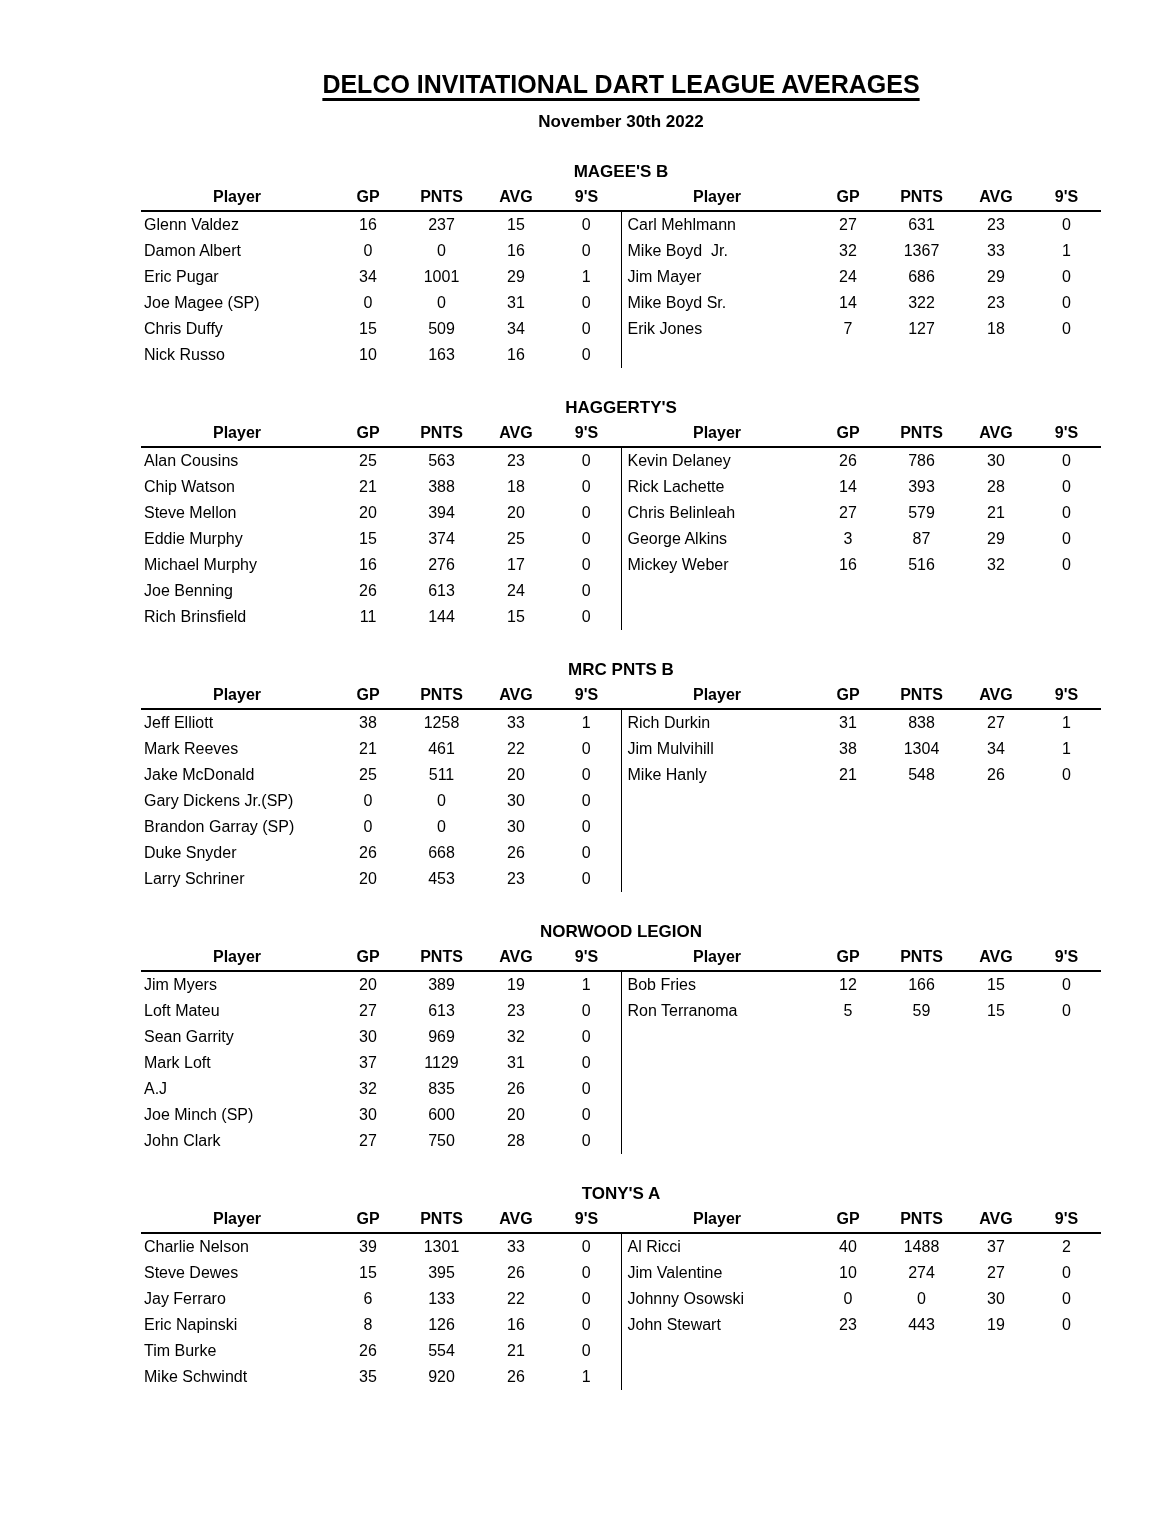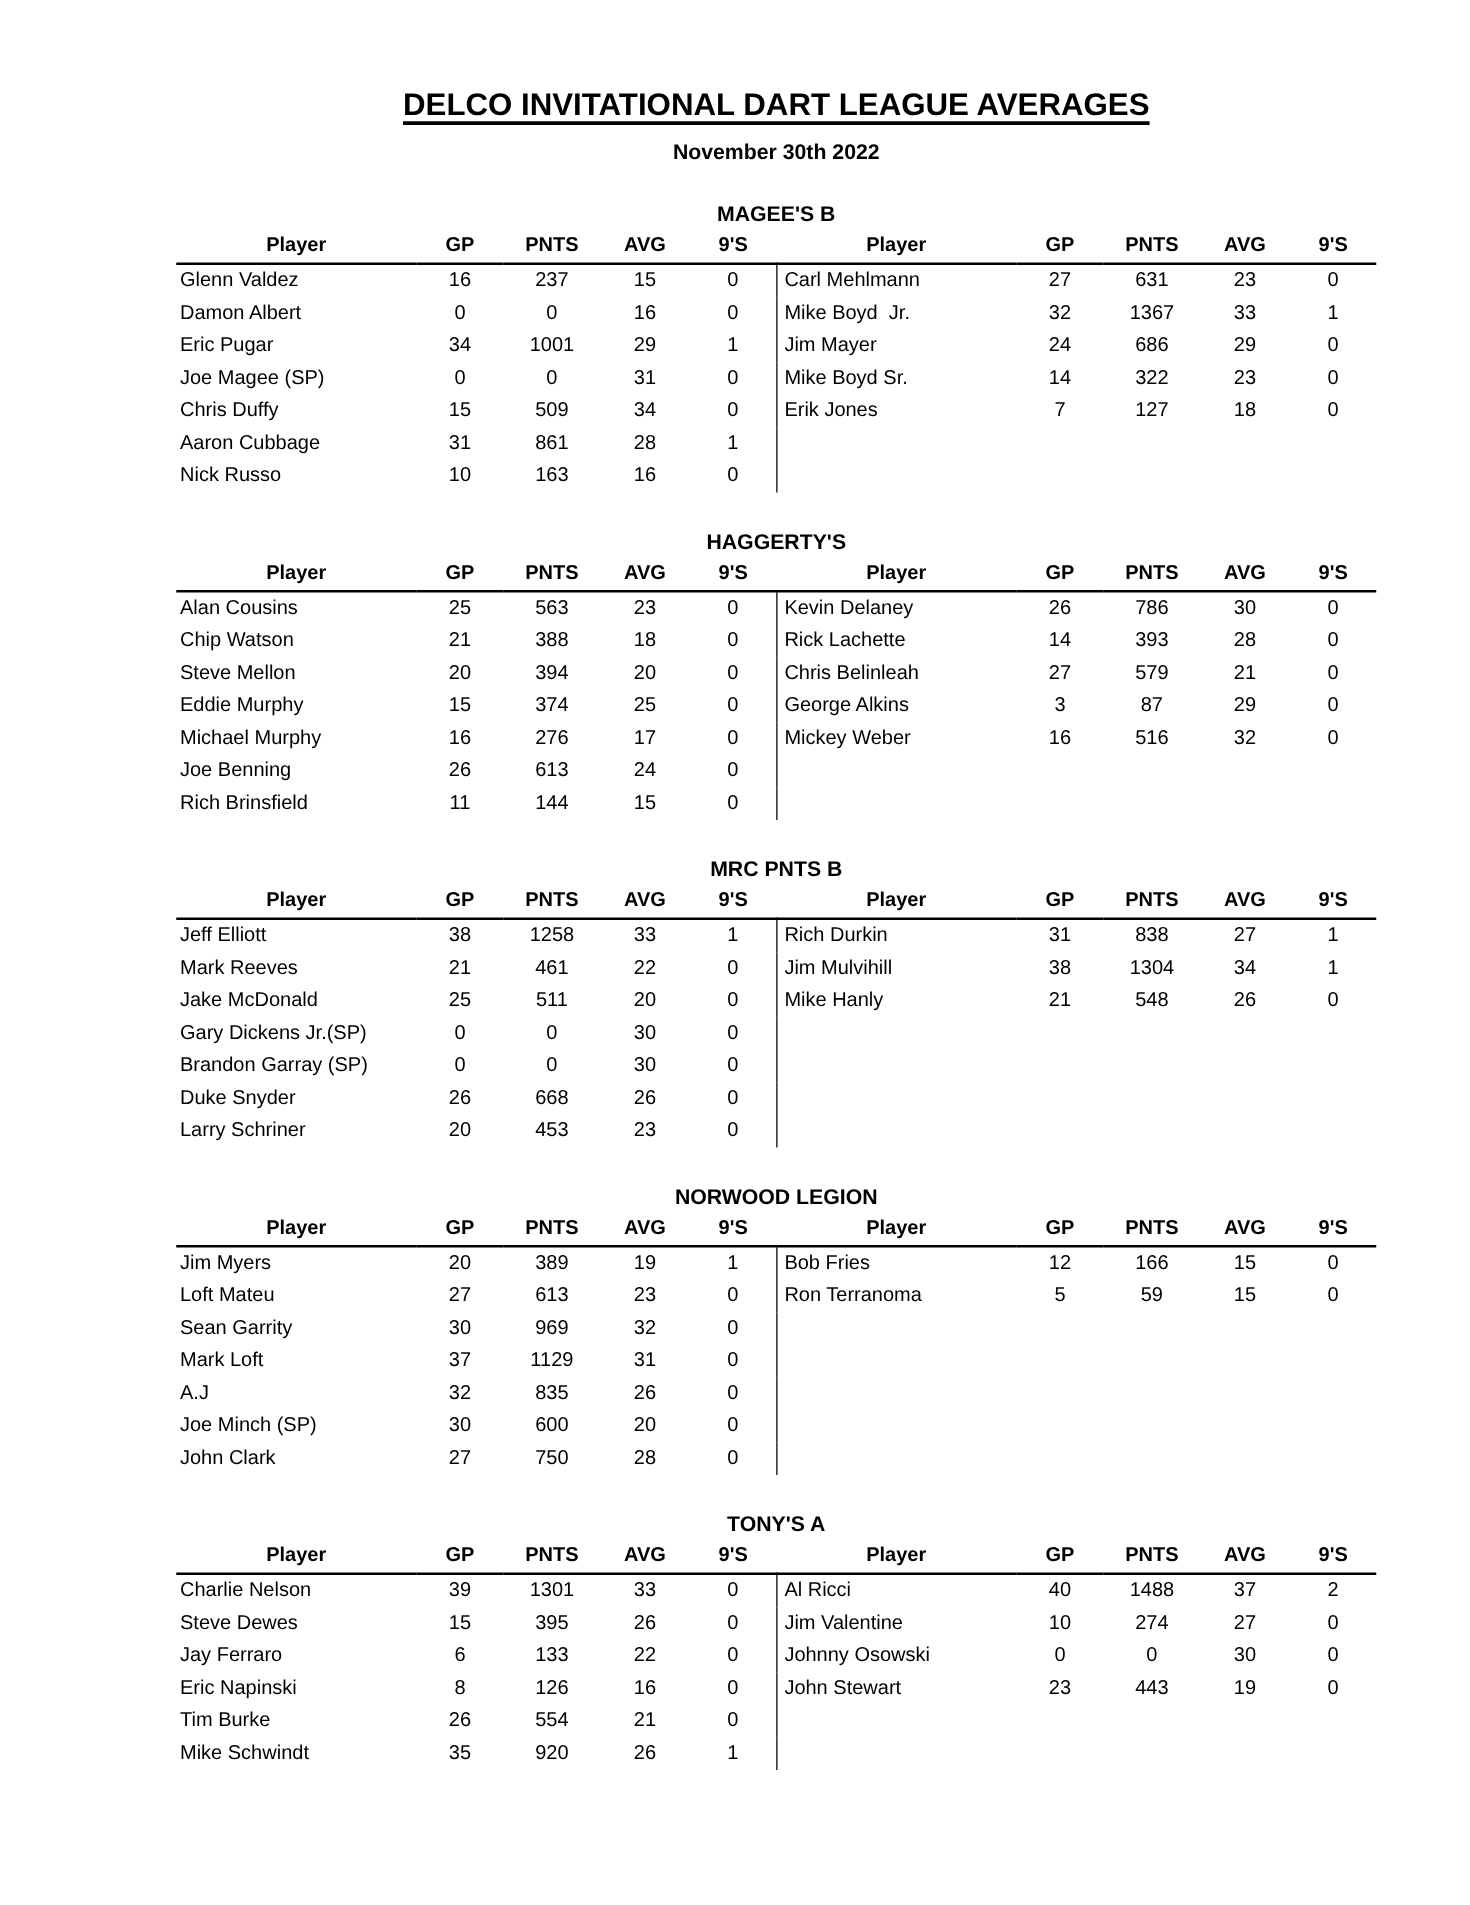--- a/index.html
+++ b/index.html
@@ -170,32 +170,20 @@
               <td class="num">509</td>
               <td class="num">34</td>
               <td class="num">0</td>
               <td class="name divider">Erik Jones</td>
               <td class="num">7</td>
               <td class="num">127</td>
               <td class="num">18</td>
               <td class="num">0</td>
             </tr>
             <tr>
-              <td class="name">Aaron Cubbage</td>
-              <td class="num">31</td>
-              <td class="num">861</td>
-              <td class="num">28</td>
-              <td class="num">1</td>
-              <td class="name divider"></td>
-              <td class="num"></td>
-              <td class="num"></td>
-              <td class="num"></td>
-              <td class="num"></td>
-            </tr>
-            <tr>
               <td class="name">Nick Russo</td>
               <td class="num">10</td>
               <td class="num">163</td>
               <td class="num">16</td>
               <td class="num">0</td>
               <td class="name divider"></td>
               <td class="num"></td>
               <td class="num"></td>
               <td class="num"></td>
               <td class="num"></td>

